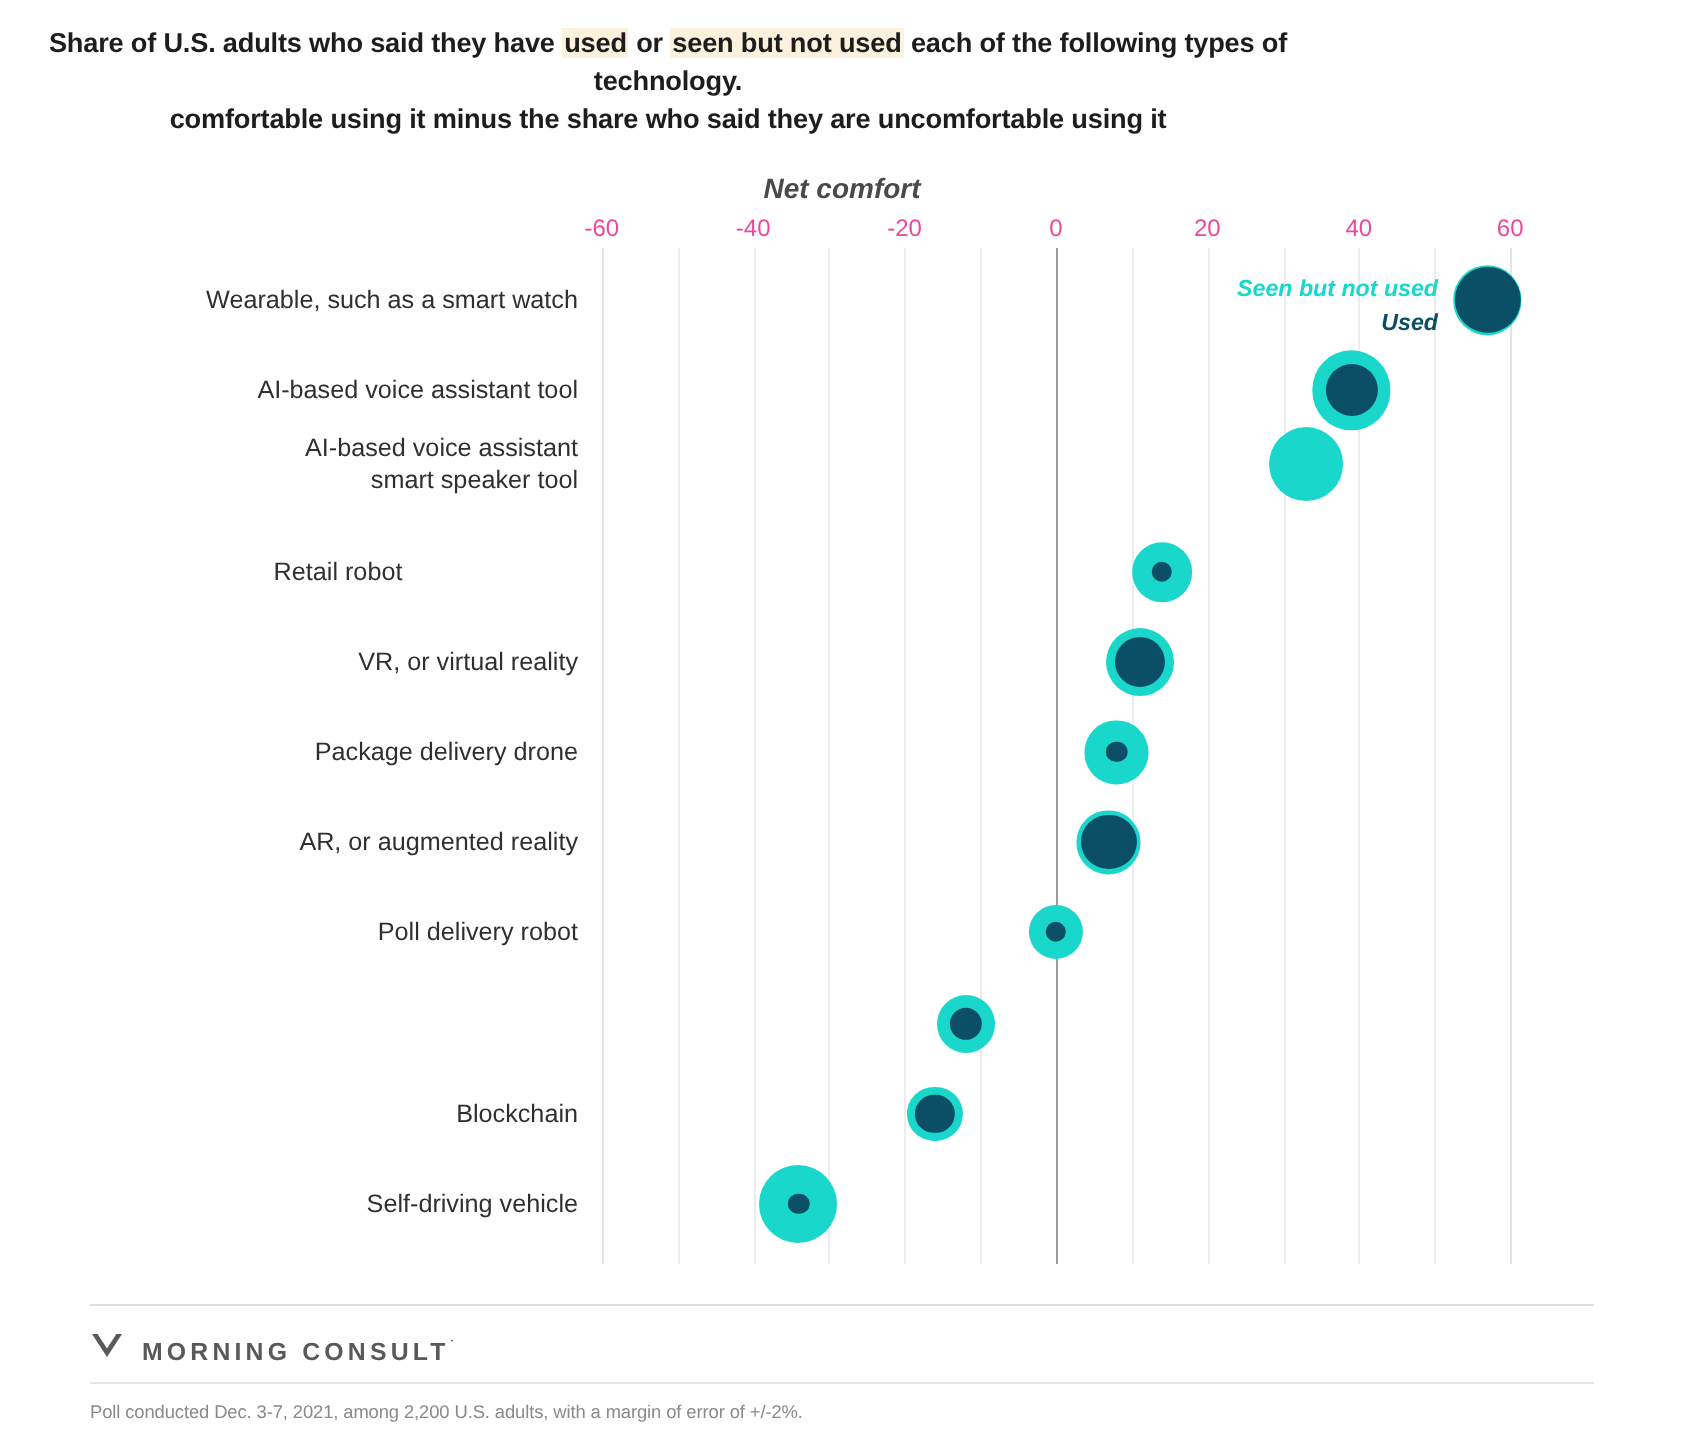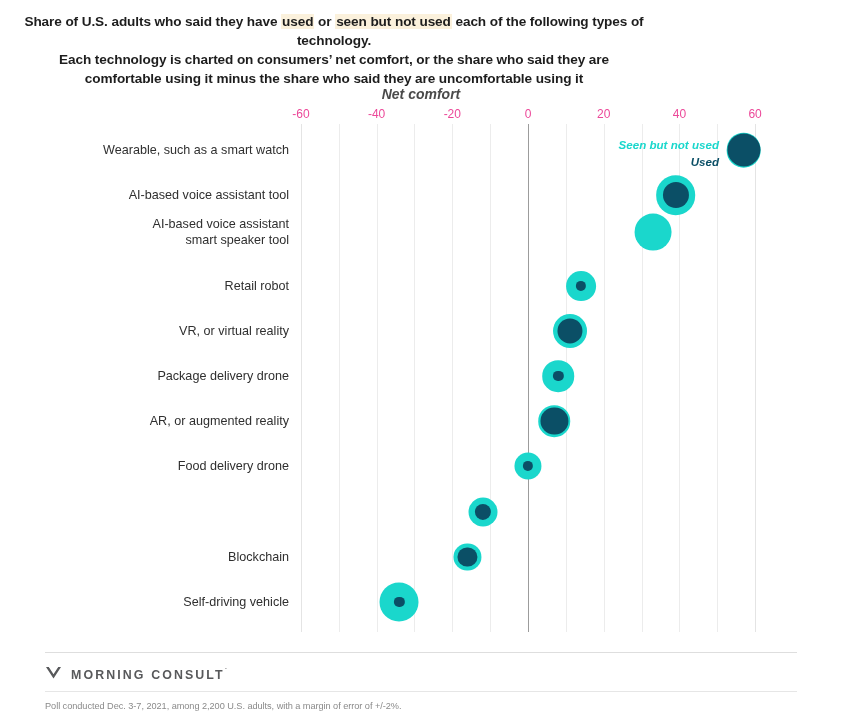--- a/index.html
+++ b/index.html
@@ -99,21 +99,20 @@
     font-size:9.2px;color:#8a8a8a;letter-spacing:-0.05px;
   }
 </style>
 </head>
 <body>
 
 <div id="title-block">
   <div class="tline">
     <span>Share of U.S. adults who said they have </span><span class="hl">used</span><span> or </span><span class="hl">seen but not used</span><span> each of the following types of technology.</span>
   </div>
-  <div class="tline">Each technology is charted on consumers’ net comfort, or the share who said they are</div>
   <div class="tline">comfortable using it minus the share who said they are uncomfortable using it</div>
 </div>
 
 <div id="axis-title">Net comfort</div>
 
 <div id="tick-layer">
     <div class="tick-label" style="left: 300.9px;">-60</div>
     <div class="tick-label" style="left: 376.6px;">-40</div>
     <div class="tick-label" style="left: 452.3px;">-20</div>
     <div class="tick-label" style="left: 528px;">0</div>
@@ -122,25 +121,25 @@
     <div class="tick-label" style="left: 755.1px;">60</div>
   </div>
 
 <div id="cat-col">
     <div class="cat-label" style="top: 26px;">Wearable, such as a smart watch</div>
     <div class="cat-label" style="top: 71px;">AI-based voice assistant tool</div>
     <div class="cat-label" style="top: 108px;">
       <div>AI-based voice assistant</div>
       <div>smart speaker tool</div>
     </div>
-    <div class="cat-label" style="top: 162px;">Retail robot</div>
+    <div class="cat-label" style="top: 162px; text-align: center;">Retail robot</div>
     <div class="cat-label" style="top: 207px;">VR, or virtual reality</div>
     <div class="cat-label" style="top: 252px;">Package delivery drone</div>
     <div class="cat-label" style="top: 297px;">AR, or augmented reality</div>
-    <div class="cat-label" style="top: 342px;">Food delivery drone</div>
+    <div class="cat-label" style="top: 342px;">Poll delivery robot</div>
     <div class="cat-label" style="top: 433px;">Blockchain</div>
     <div class="cat-label" style="top: 478px;">Self-driving vehicle</div>
   </div>
 
 <div id="chart-area">
   <div id="grid-layer">
       <div class="gridline" style="left: -0.1px;"></div>
       <div class="gridline" style="left: 37.75px;"></div>
       <div class="gridline" style="left: 75.6px;"></div>
       <div class="gridline" style="left: 113.45px;"></div>

